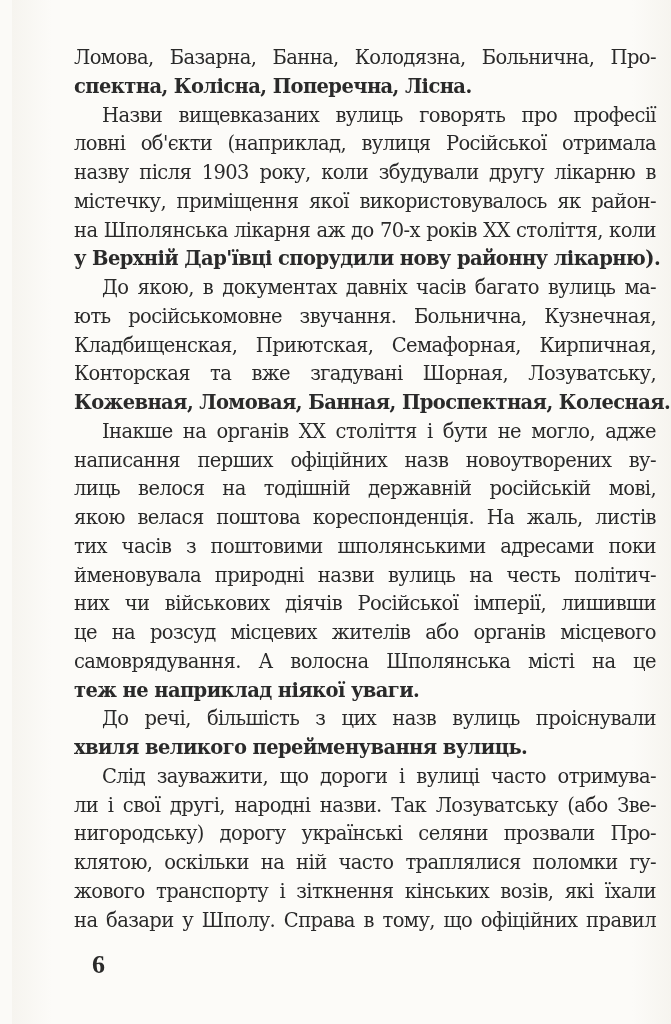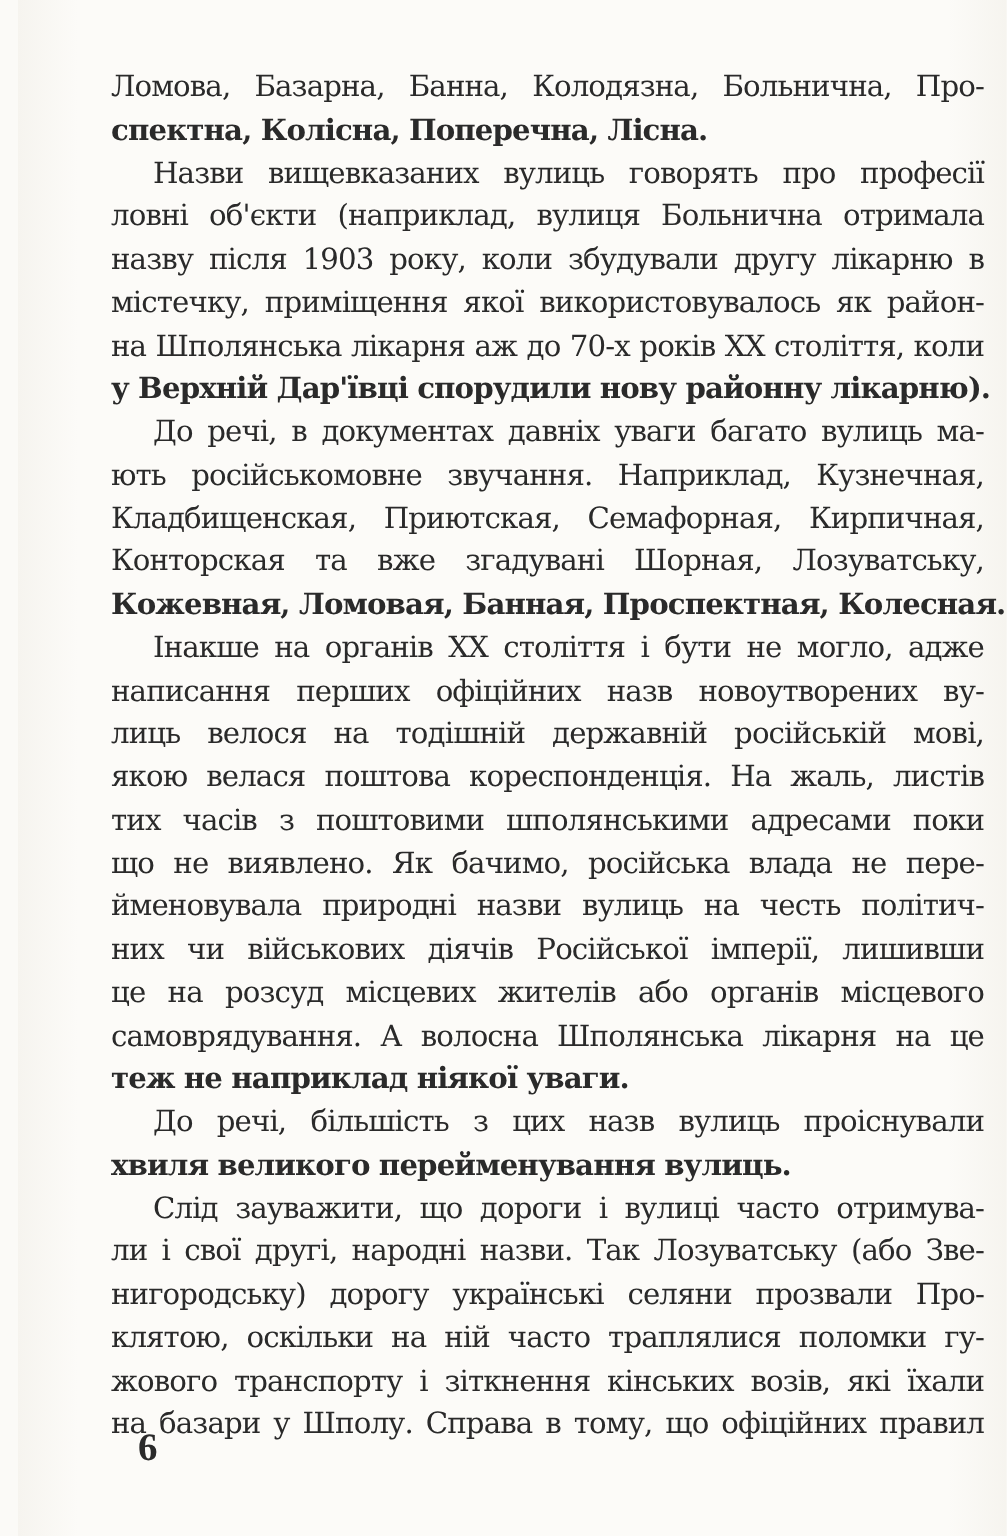--- a/index.html
+++ b/index.html
@@ -62,46 +62,45 @@
 <div class="page">
   <div class="text-block">
 
     <div>
       <div class="line">Ломова, Базарна, Банна, Колодязна, Больнична, Про-</div>
       <div class="line last">спектна, Колісна, Поперечна, Лісна.</div>
     </div>
 
     <div>
       <div class="line indent">Назви вищевказаних вулиць говорять про професії</div>
-      <div class="line">ловні об'єкти (наприклад, вулиця Больнична отримала</div>
+      <div class="line">ловні об'єкти (наприклад, вулиця Російської отримала</div>
       <div class="line">назву після 1903 року, коли збудували другу лікарню в</div>
       <div class="line">містечку, приміщення якої використовувалось як район-</div>
       <div class="line">на Шполянська лікарня аж до 70-х років XX століття, коли</div>
       <div class="line last">у Верхній Дар'ївці спорудили нову районну лікарню).</div>
     </div>
 
     <div>
-      <div class="line indent">До речі, в документах давніх уваги багато вулиць ма-</div>
-      <div class="line">ють російськомовне звучання. Наприклад, Кузнечная,</div>
+      <div class="line indent">До якою, в документах давніх часів багато вулиць ма-</div>
+      <div class="line">ють російськомовне звучання. Больнична, Кузнечная,</div>
       <div class="line">Кладбищенская, Приютская, Семафорная, Кирпичная,</div>
       <div class="line">Конторская та вже згадувані Шорная, Лозуватську,</div>
       <div class="line last">Кожевная, Ломовая, Банная, Проспектная, Колесная.</div>
     </div>
 
     <div>
       <div class="line indent">Інакше на органів XX століття і бути не могло, адже</div>
       <div class="line">написання перших офіційних назв новоутворених ву-</div>
       <div class="line">лиць велося на тодішній державній російській мові,</div>
       <div class="line">якою велася поштова кореспонденція. На жаль, листів</div>
       <div class="line">тих часів з поштовими шполянськими адресами поки</div>
-      <div class="line">що не виявлено. Як бачимо, російська влада не пере-</div>
       <div class="line">йменовувала природні назви вулиць на честь політич-</div>
       <div class="line">них чи військових діячів Російської імперії, лишивши</div>
       <div class="line">це на розсуд місцевих жителів або органів місцевого</div>
-      <div class="line">самоврядування. А волосна Шполянська лікарня на це</div>
+      <div class="line">самоврядування. А волосна Шполянська місті на це</div>
       <div class="line last">теж не наприклад ніякої уваги.</div>
     </div>
 
     <div>
       <div class="line indent">До речі, більшість з цих назв вулиць проіснували</div>
       <div class="line last">хвиля великого перейменування вулиць.</div>
     </div>
 
     <div>
       <div class="line indent">Слід зауважити, що дороги і вулиці часто отримува-</div>

